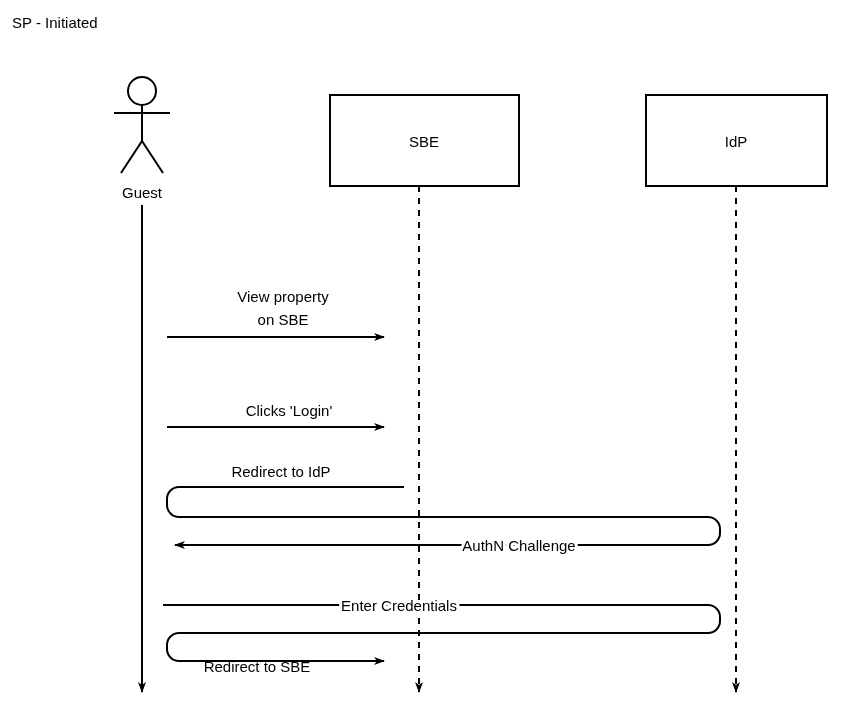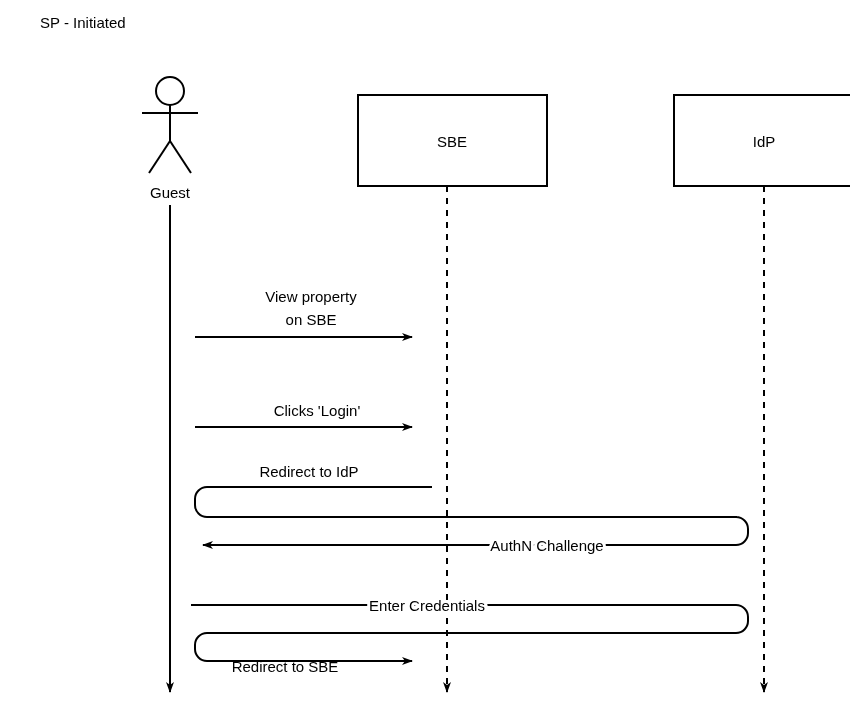--- a/index.html
+++ b/index.html
@@ -11,21 +11,20 @@
     width: 850px;
     height: 720px;
     font-family: "Liberation Sans", sans-serif;
     color: #000000;
     overflow: hidden;
   }
   #canvas-wrap {
     position: relative;
     width: 768px;
     height: 720px;
-    margin-left: 28px;
   }
   svg#diagram {
     position: absolute;
     top: 0;
     left: 0;
     width: 850px;
     height: 720px;
     display: block;
   }
   .stroke {

